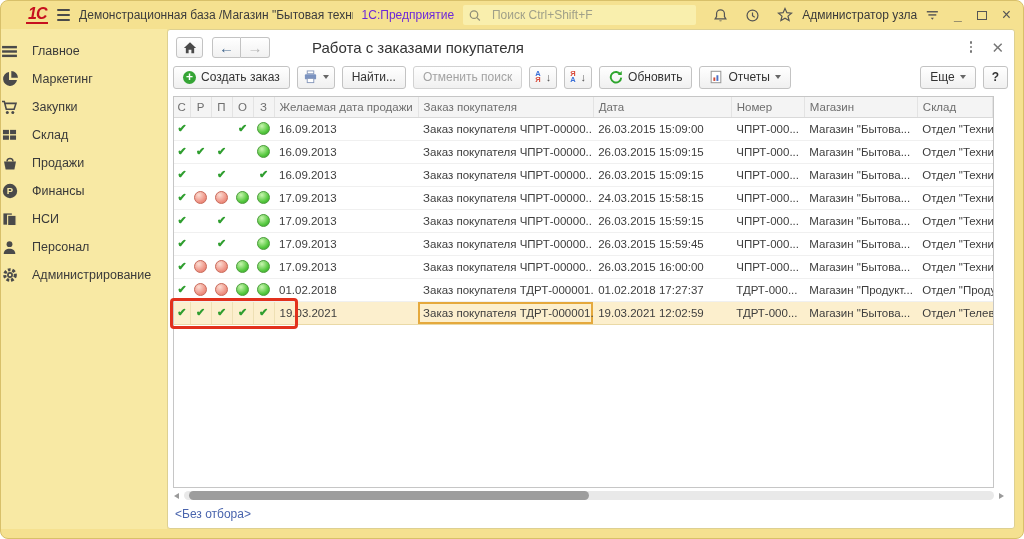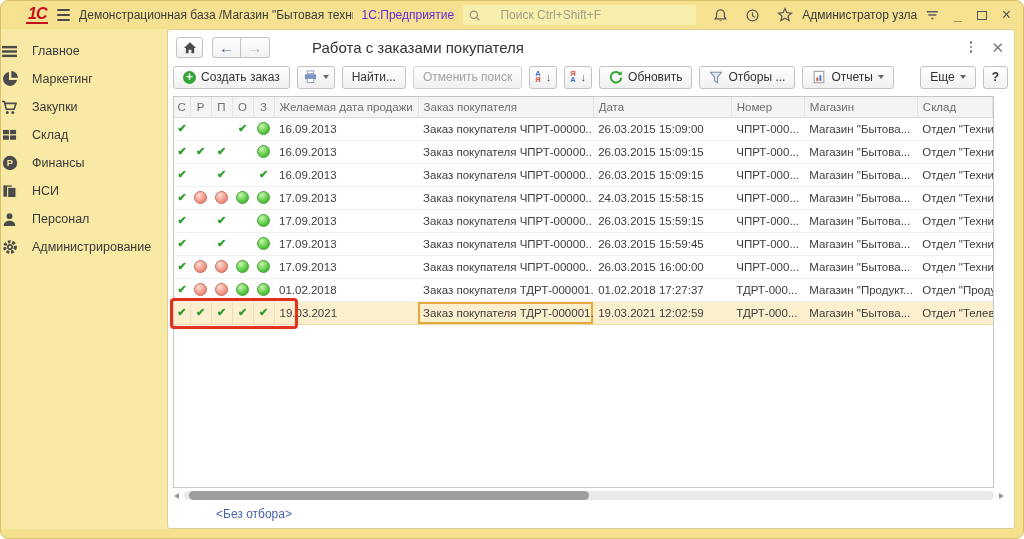--- a/index.html
+++ b/index.html
@@ -15,21 +15,21 @@
 
   
   .titlebar{ position:absolute; top:0; left:13px; right:0; height:28px;
     display:flex; align-items:center; padding:0 12px; gap:9px; }
   .logo{ color:#c6101f; font-weight:bold; font-style:italic; font-size:16px;
     letter-spacing:-1px; border-bottom:2px solid #c6101f; line-height:14px; padding:0 2px 1px 2px;}
   .burger{ display:flex; flex-direction:column; gap:3px; width:16px; cursor:pointer;}
   .burger i{ height:2px; background:#4a4a4a; border-radius:1px;}
   .tb-title{ white-space:nowrap; overflow:hidden; flex-shrink:1; min-width:0; color:#3c3c3c;}
   .tb-platform{ white-space:nowrap; color:#6d28d9;}
-  .tb-search{ display:flex; align-items:center; gap:20px; width:233px; height:20px;
+  .tb-search{ display:flex; align-items:center; gap:11px; width:233px; height:20px;
     background:#f9efad; border-radius:2px; padding:0 6px; flex:none;}
   .tb-search input{ background:transparent; border:0; outline:none; width:100%;
     font-family:"Liberation Sans",sans-serif; font-size:12px; color:#6d6d5c;}
   .tb-search input::placeholder{ color:#a0a089;}
   .tb-icons{ display:flex; align-items:center; gap:17px; margin-left:8px; flex:none;}
   .tb-user{ white-space:nowrap; flex:none;}
   .win-controls{ display:flex; align-items:center; gap:15px; margin-left:6px; flex:none;}
   .wc{ color:#555; cursor:pointer; line-height:1;}
   .wc-min{ font-weight:bold; font-size:14px;}
   .wc-max{ width:10px; height:9px; border:1.5px solid #555;}
@@ -104,21 +104,21 @@
   
   .hscroll{ position:absolute; left:6px; top:461px; width:830px; height:10px;}
   .hs-arrow{ position:absolute; top:2px; width:0; height:0; border-top:3.5px solid transparent;
     border-bottom:3.5px solid transparent; cursor:pointer;}
   .hs-left{ left:0; border-right:5px solid #9a9a9a;}
   .hs-right{ right:0; border-left:5px solid #9a9a9a;}
   .hs-track{ position:absolute; left:10px; right:10px; top:0; height:9px;
     background:#e9e9e9; border-radius:5px;}
   .hs-thumb{ position:absolute; left:5px; top:0; width:400px; height:9px;
     background:#9d9d9d; border-radius:5px; cursor:grab;}
-  .footer-link{ position:absolute; left:7px; top:477px; color:#4964ad; font-size:12px; cursor:pointer;margin-left:41px;}
+  .footer-link{ position:absolute; left:7px; top:477px; color:#4964ad; font-size:12px; cursor:pointer;}
 </style>
 </head>
 <body>
 
 <div class="window">
 
   <div class="titlebar">
     <span class="logo">1С</span>
     <span class="burger">
         <i></i>
@@ -197,20 +197,29 @@
               <rect x="1" y="2" width="6.4" height="4.6" fill="#4a4a4a"></rect>
               <rect x="8.6" y="2" width="6.4" height="4.6" fill="#4a4a4a"></rect>
               <rect x="1" y="8" width="6.4" height="4.6" fill="#4a4a4a"></rect>
               <rect x="8.6" y="8" width="6.4" height="4.6" fill="#4a4a4a"></rect>
             </svg>
           </span>
           <span class="side-label">Склад</span>
         </div>
         <div class="side-item">
           <span class="side-ico">
+            <svg width="16" height="15" viewBox="0 0 16 15">
+              <path d="M5 5.5a3 3 0 0 1 6 0" fill="none" stroke="#4a4a4a" stroke-width="1.4"></path>
+              <path d="M2 5.5h12l-1.6 8H3.6z" fill="#4a4a4a"></path>
+            </svg>
+          </span>
+          <span class="side-label">Продажи</span>
+        </div>
+        <div class="side-item">
+          <span class="side-ico">
             <svg width="16" height="16" viewBox="0 0 16 16">
               <circle cx="8" cy="8" r="7.2" fill="#4a4a4a"></circle>
               <text x="8" y="11.4" text-anchor="middle" font-size="9.5" font-weight="bold" fill="#f8e9a4" font-family="Liberation Sans, sans-serif">Р</text>
             </svg>
           </span>
           <span class="side-label">Финансы</span>
         </div>
         <div class="side-item">
           <span class="side-ico">
             <svg width="15" height="15" viewBox="0 0 16 16">
@@ -300,26 +309,20 @@
             <span class="a">А</span>
           </span>
         <span class="sort-arrow">↓</span>
       </span>
       <span class="btn">
         <svg width="14" height="14" viewBox="0 0 16 16">
             <path d="M13.2 5.2A6 6 0 1 0 14 8.8" fill="none" stroke="#2ea52e" stroke-width="2.2"></path>
             <path d="M14.6 1.2v4.6h-4.6z" fill="#2ea52e"></path>
           </svg>
         <span>Обновить</span>
-      </span>
-      <span class="btn">
-        <svg width="14" height="13" viewBox="0 0 16 15">
-            <path d="M1.5 1.5h13L9.8 7v6.5l-3.6-2.3V7z" fill="#dfe7f4" stroke="#8090a8" stroke-width="1.2"></path>
-          </svg>
-        <span>Отборы ...</span>
       </span>
       <span class="btn">
         <svg width="14" height="14" viewBox="0 0 16 16">
             <rect x="2.5" y="1.5" width="11" height="13" fill="#fff" stroke="#9a9a9a" stroke-width="1.2"></rect>
             <rect x="5" y="8.5" width="2.2" height="4" fill="#cf4a38"></rect>
             <rect x="8.5" y="6" width="2.2" height="6.5" fill="#4a72c8"></rect>
           </svg>
         <span>Отчеты</span>
         <span class="caret"></span>
       </span>

